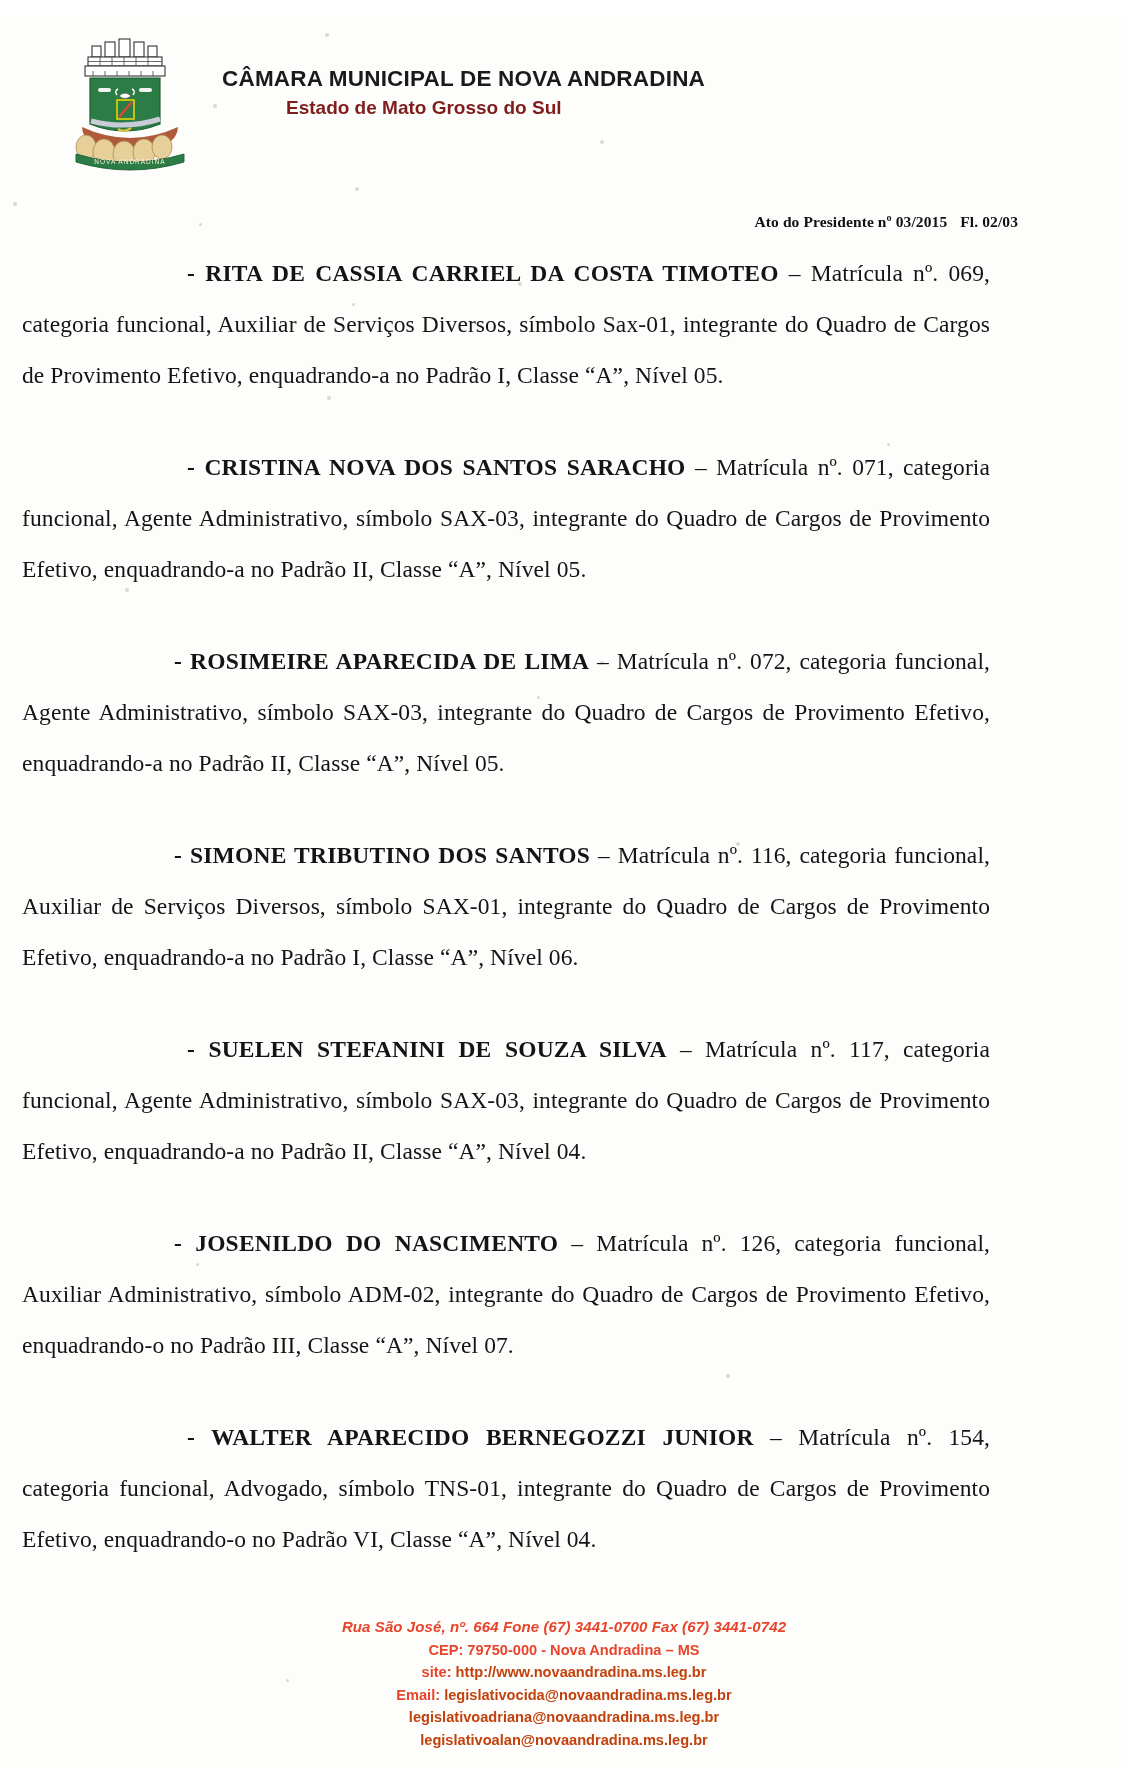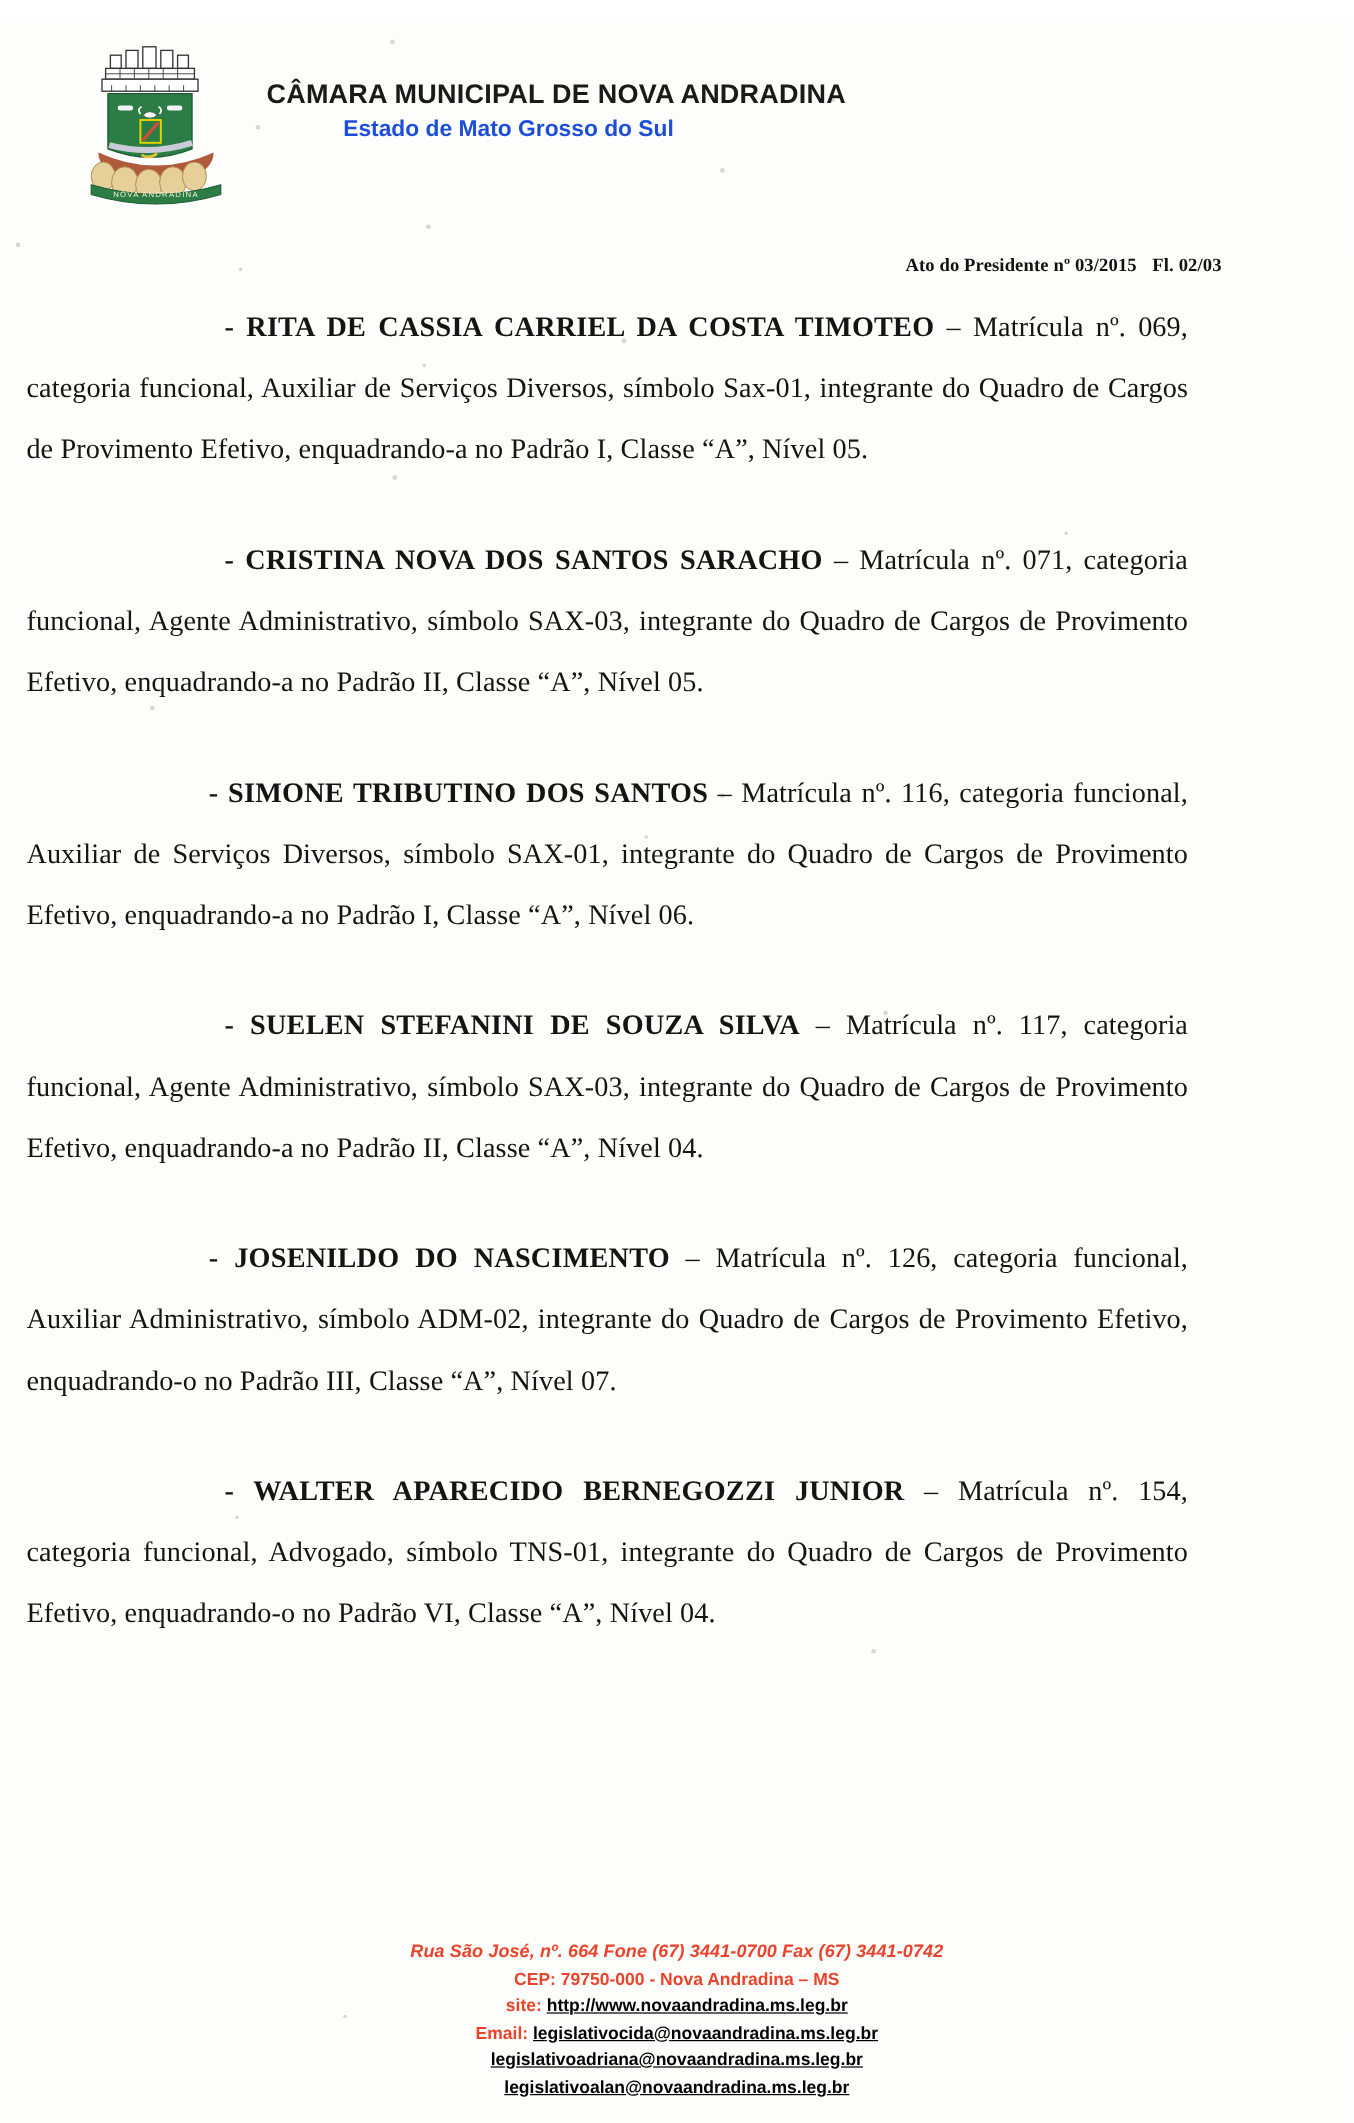--- a/index.html
+++ b/index.html
@@ -56,21 +56,21 @@
     font-weight: 700;
     font-size: 22.5px;
     letter-spacing: .2px;
     color: #1a1a1a;
     white-space: nowrap;
   }
   .org-sub {
     font-family: "Liberation Sans", sans-serif;
     font-weight: 700;
     font-size: 19px;
-    color: #1d4ed8;
+    color: #7f1d1d;
     margin-top: 5px;
     margin-left: 64px;
     white-space: nowrap;
   }
 
   
   .docref {
     position: absolute;
     right: 110px;
     top: 197px;
@@ -114,22 +114,21 @@
     top: 1600px;
     text-align: center;
     font-family: "Liberation Sans", sans-serif;
     font-weight: 700;
     font-size: 14.6px;
     line-height: 22.5px;
     color: #e8442c;
   }
   .footer .ln1 { font-style: italic; font-size: 15px; letter-spacing: .1px; }
   .footer .lnk {
-    color: #000000;
-    text-decoration: underline;
+    color: #c2410c;
     text-align: center;
   }
   .footer .row { white-space: nowrap; }
 </style>
 </head>
 <body>
 
 <div class="page">
 
   <div class="speck" style="left:325px;top:17px;width:4px;height:4px;"></div>
@@ -224,20 +223,23 @@
   <div class="body-area">
 
     <p class="clause">
       <span class="nm">- RITA DE CASSIA CARRIEL  DA COSTA TIMOTEO</span><span> – Matrícula nº. 069, categoria funcional, Auxiliar de Serviços Diversos, símbolo Sax-01, integrante do Quadro de Cargos de Provimento Efetivo, enquadrando-a no Padrão I, Classe “A”, Nível 05.</span>
     </p>
 
     <p class="clause">
       <span class="nm">- CRISTINA NOVA DOS SANTOS SARACHO</span><span> – Matrícula nº. 071, categoria funcional, Agente Administrativo, símbolo SAX-03, integrante do Quadro de Cargos de Provimento Efetivo, enquadrando-a no Padrão II, Classe “A”, Nível 05.</span>
     </p>
 
+    <p class="clause compact">
+      <span class="nm">- ROSIMEIRE APARECIDA DE LIMA</span><span> – Matrícula nº. 072, categoria funcional, Agente Administrativo, símbolo SAX-03, integrante do Quadro de Cargos de Provimento Efetivo, enquadrando-a no Padrão II, Classe “A”, Nível 05.</span>
+    </p>
 
     <p class="clause compact">
       <span class="nm">- SIMONE TRIBUTINO DOS SANTOS</span><span> – Matrícula nº. 116, categoria funcional, Auxiliar de Serviços Diversos, símbolo SAX-01, integrante do Quadro de Cargos de Provimento Efetivo, enquadrando-a no Padrão I, Classe “A”, Nível 06.</span>
     </p>
 
     <p class="clause">
       <span class="nm">- SUELEN STEFANINI DE SOUZA SILVA</span><span> – Matrícula nº. 117, categoria funcional, Agente Administrativo, símbolo SAX-03, integrante do Quadro de Cargos de Provimento Efetivo, enquadrando-a no Padrão II, Classe “A”, Nível 04.</span>
     </p>
 
     <p class="clause compact">

